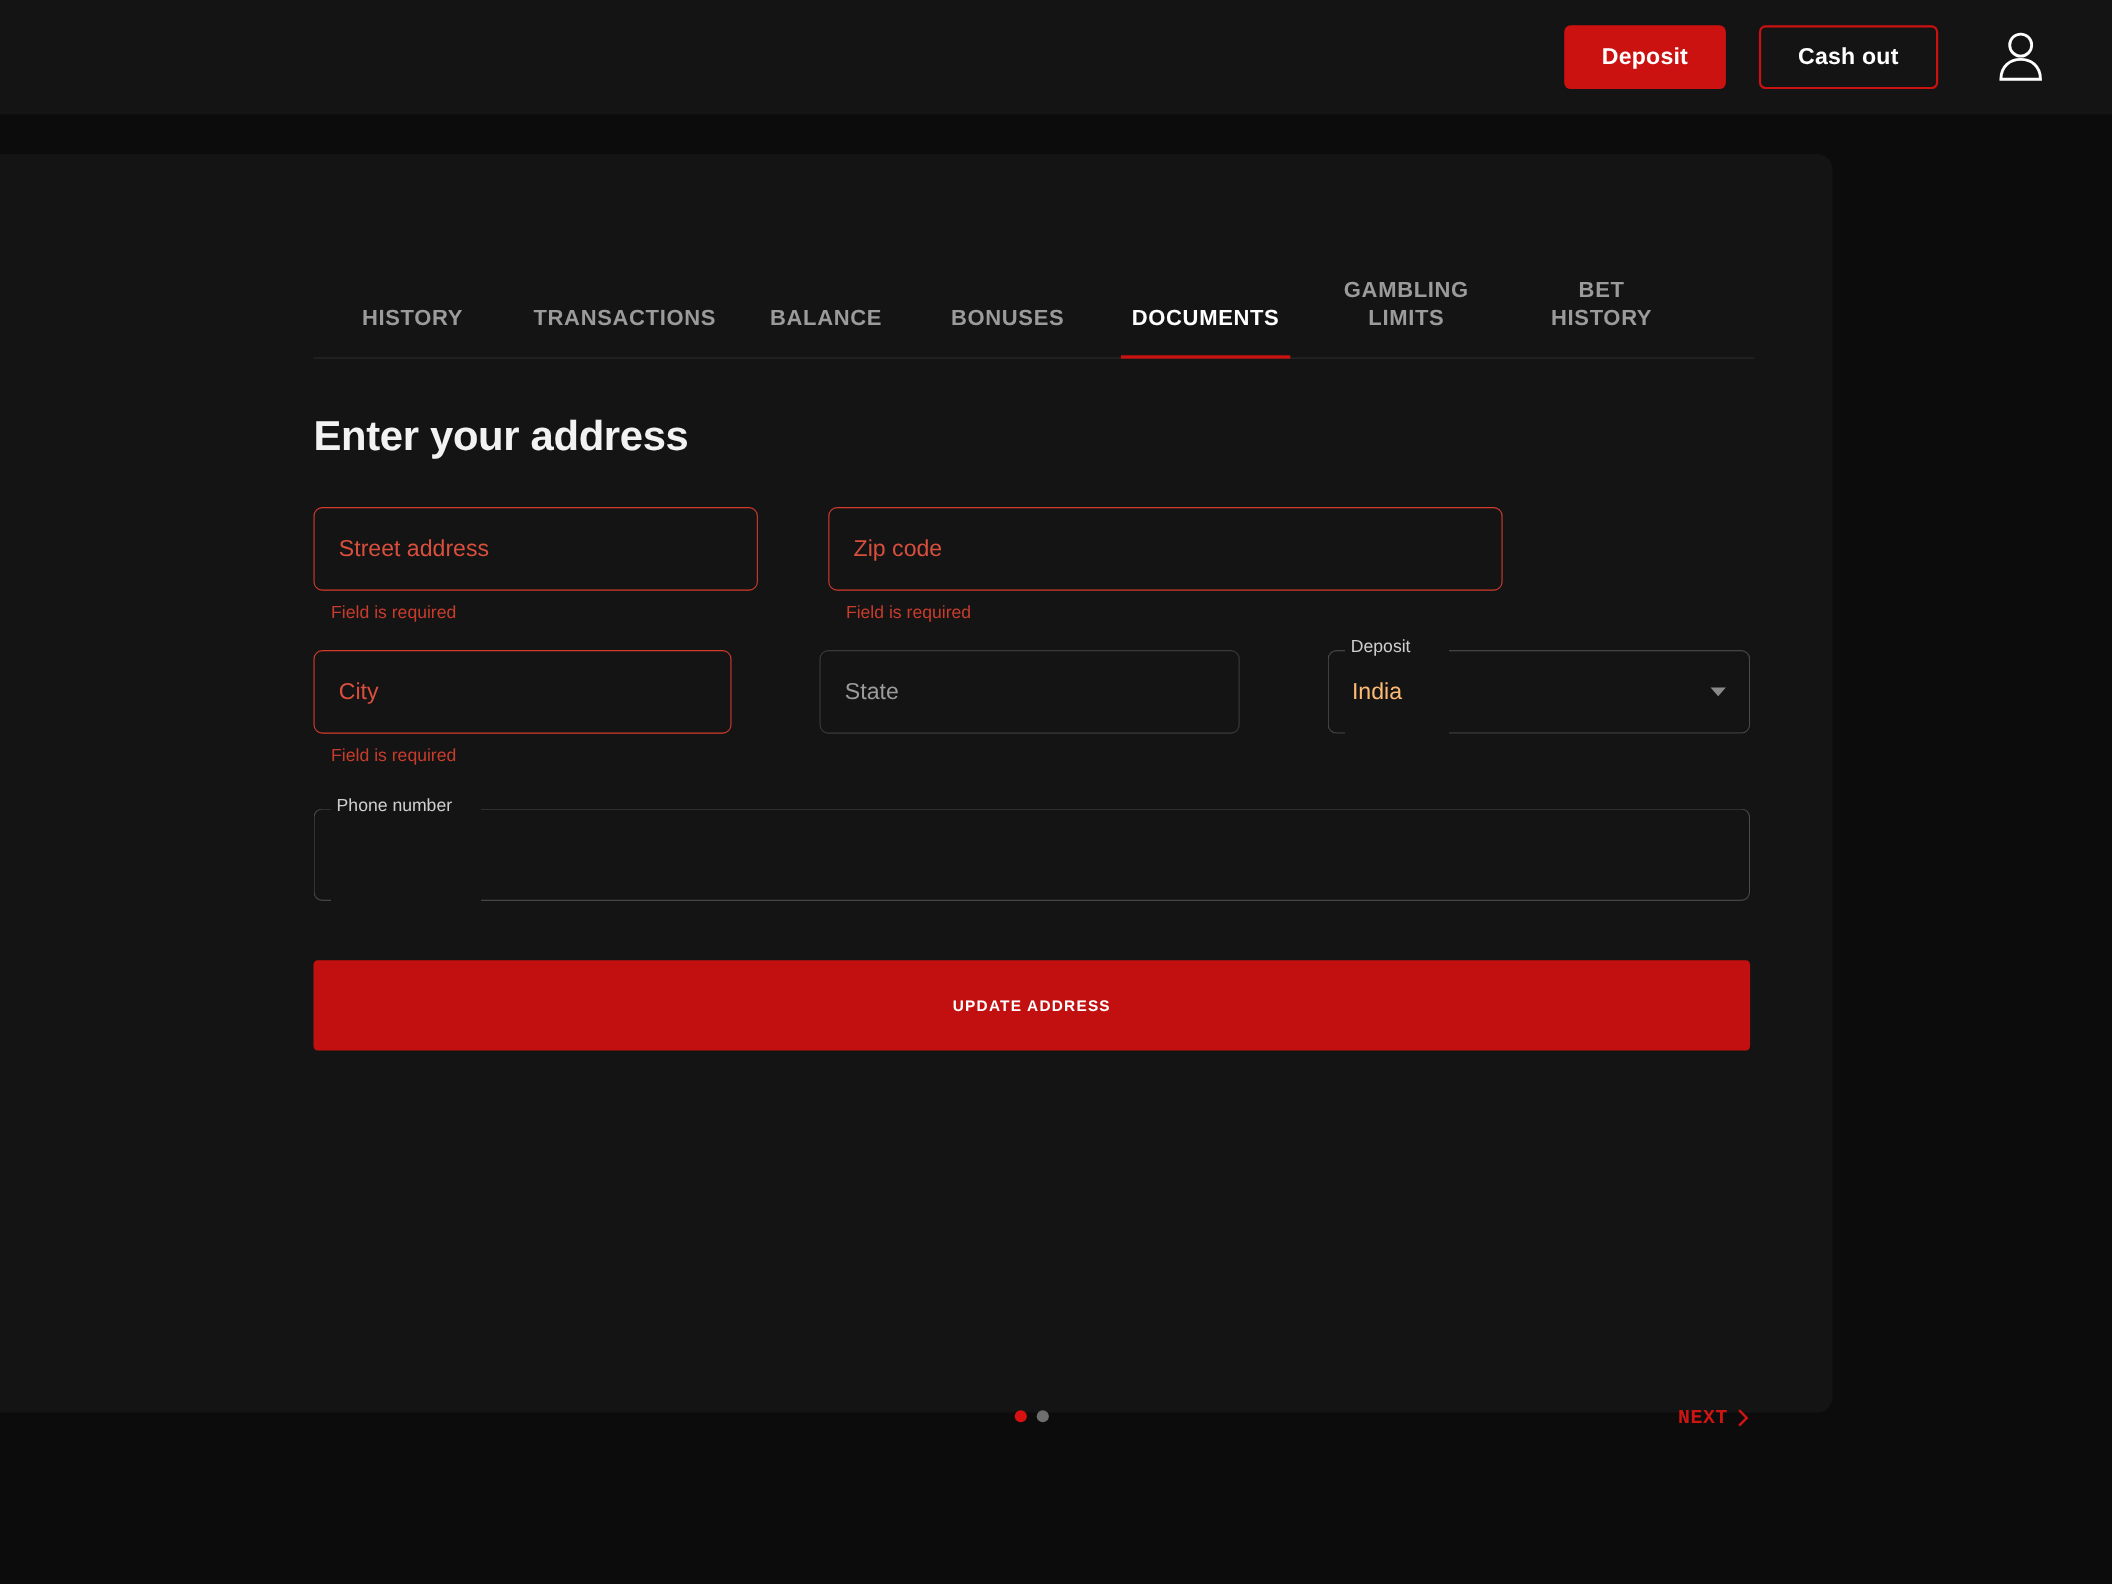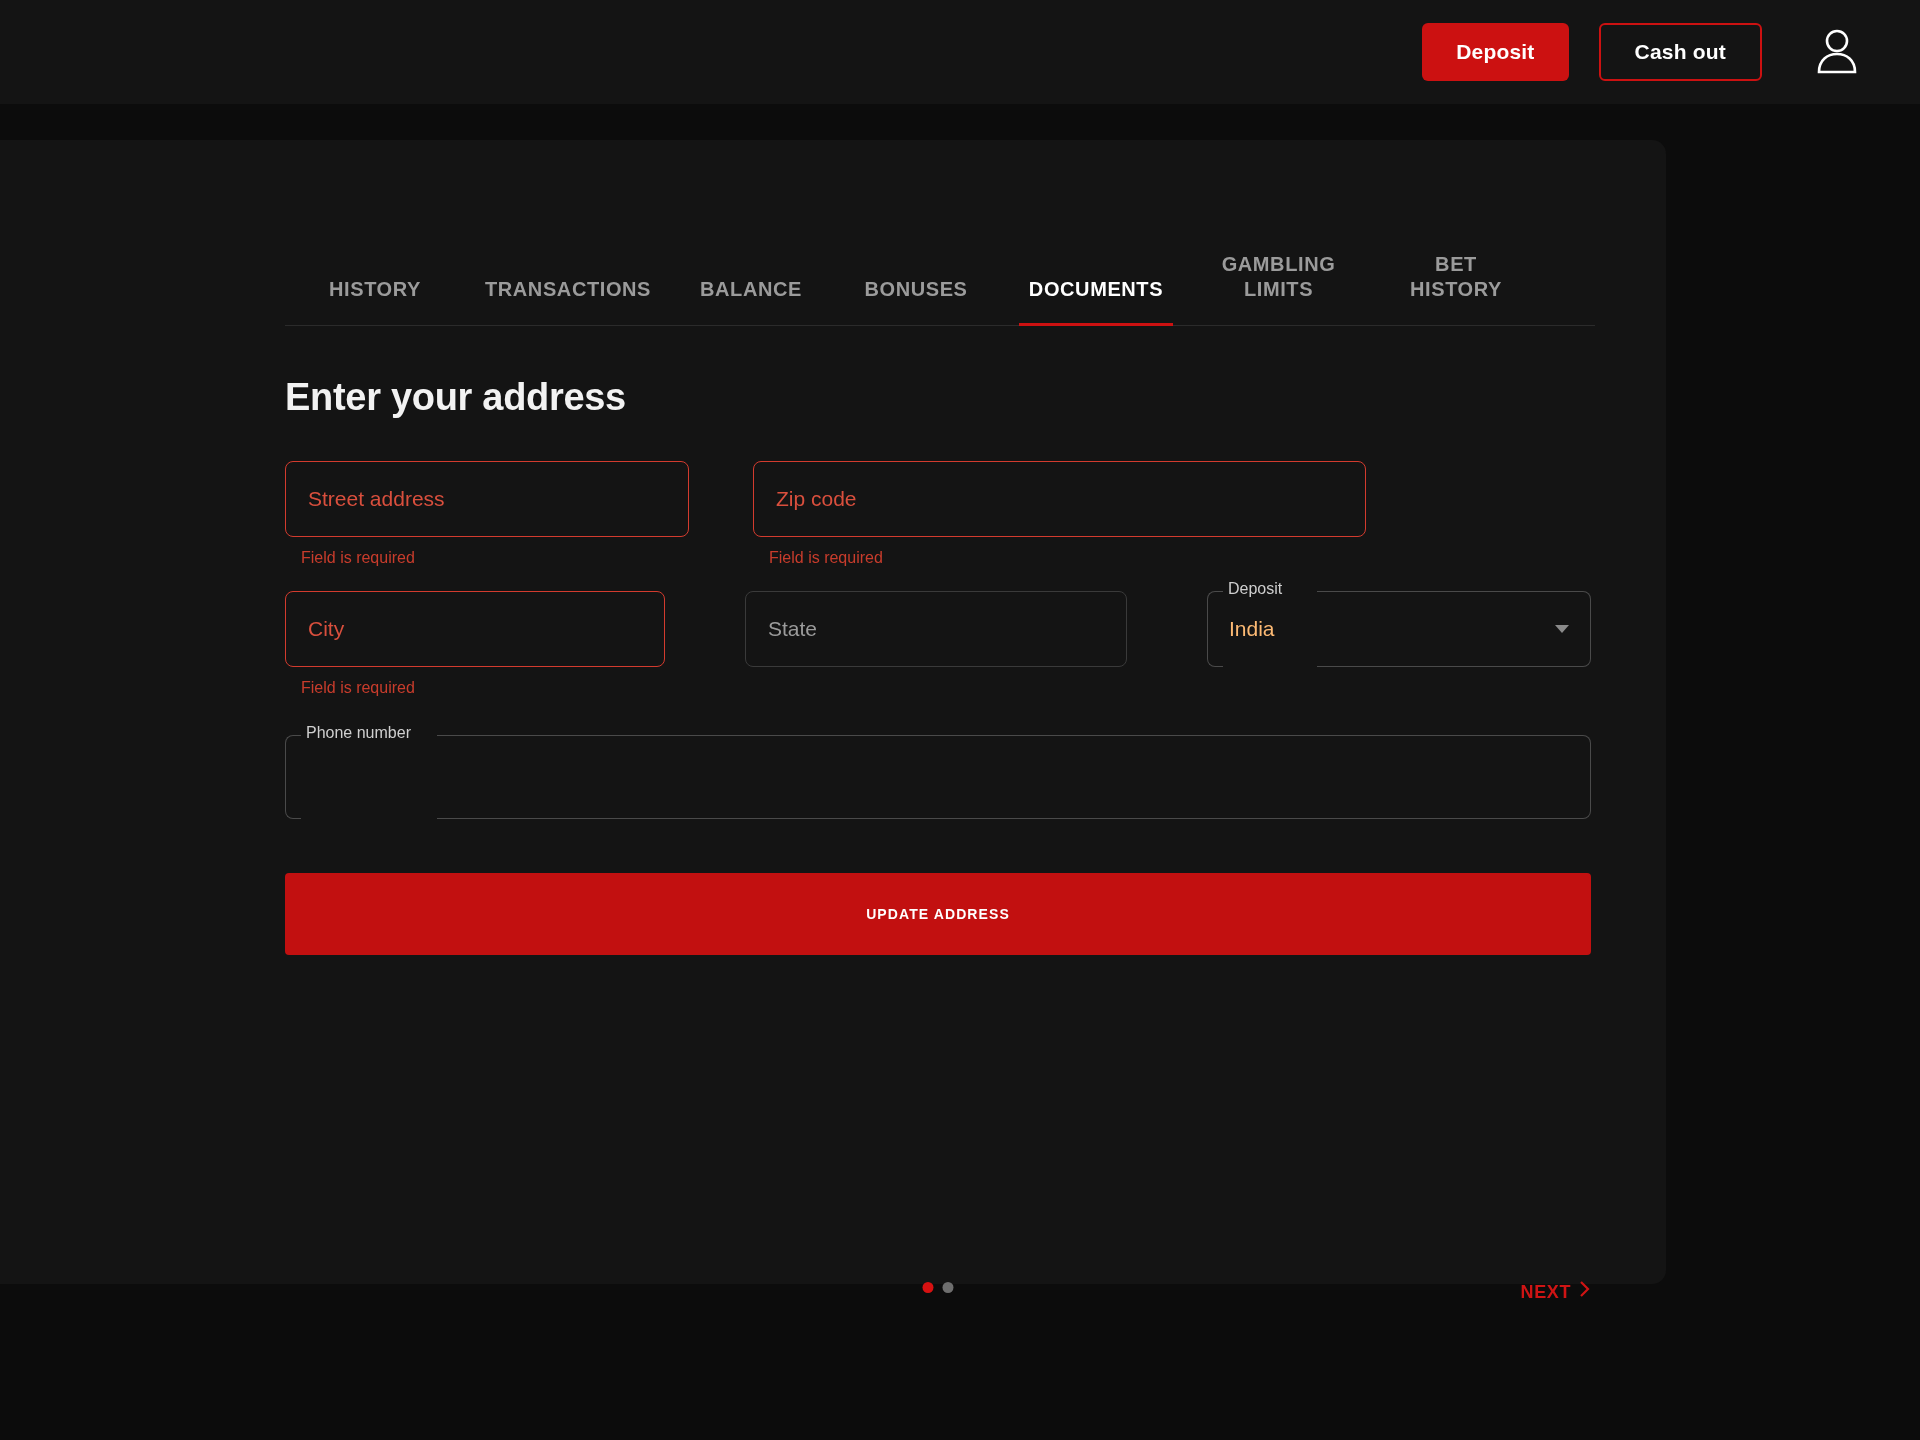--- a/index.html
+++ b/index.html
@@ -302,26 +302,26 @@
 
   .next-link {
     position: absolute;
     right: 0;
     top: 8px;
     color: #cf1414;
     font-size: 18px;
     font-weight: bold;
     letter-spacing: 0.6px;
     display: flex;
-    align-items: flex-end;
+    align-items: flex-start;
     gap: 8px;
     cursor: pointer;
     background: none;
     border: none;
-    font-family: Liberation Sans, sans-serif;
+    font-family: Liberation Mono, monospace;
   }
 </style>
 </head>
 <body>
 
 <div id="root">
 
   <div class="topbar">
     <button class="btn-deposit">Deposit</button>
     <button class="btn-cashout">Cash out</button>

